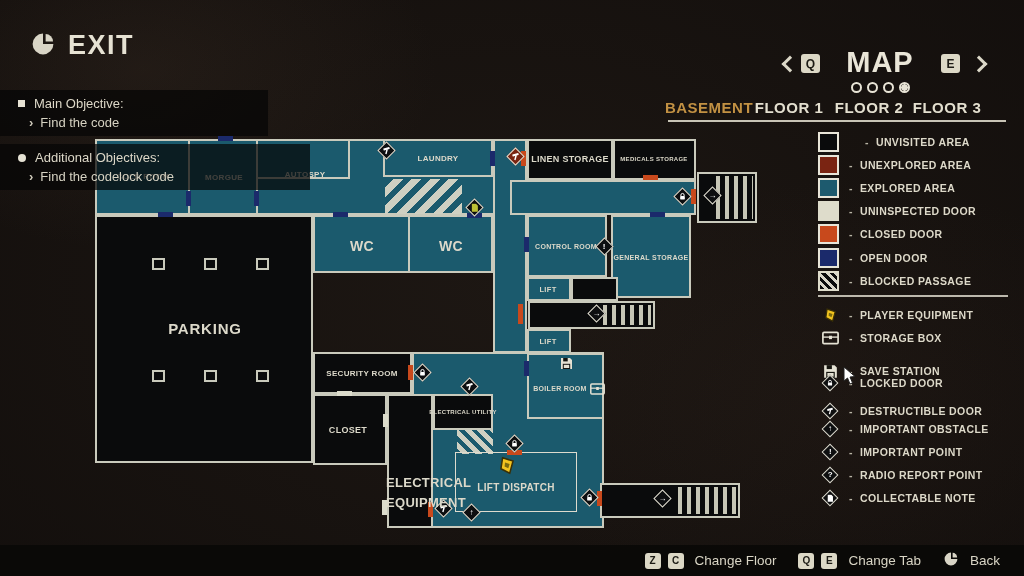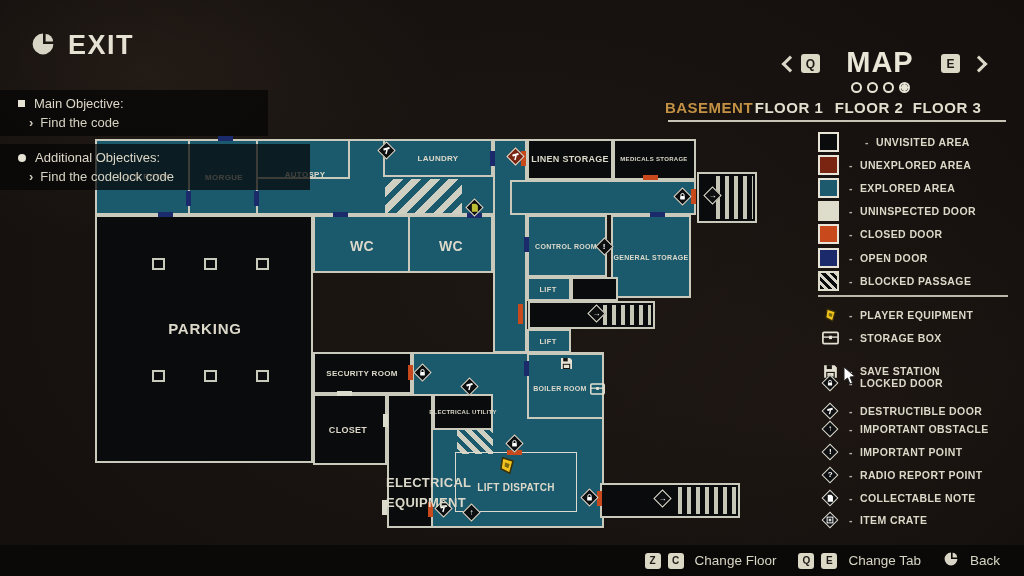--- a/index.html
+++ b/index.html
@@ -405,31 +405,20 @@
   <div class="lrow" style="top:487px;justify-content:space-between;">
       <span class="lico">
         <span class="ldiamond">
           <svg width="7" height="8" viewBox="0 0 8 9">
             <path d="M1 0.5 H5.2 L7 2.3 V8.5 H1 Z" fill="#fff"></path>
           </svg>
         </span>
       </span>
       <span class="ltext">COLLECTABLE NOTE</span>
     </div>
-  <div class="lrow" style="top:509px;">
-      <span class="lico">
-        <span class="ldiamond">
-          <svg width="8" height="8" viewBox="0 0 10 10">
-            <rect x="1.4" y="1.4" width="7.2" height="7.2" fill="none" stroke="#fff" stroke-width="1.2"></rect>
-            <rect x="3.4" y="3.4" width="3.2" height="3.2" fill="#fff" opacity="0.85"></rect>
-          </svg>
-        </span>
-      </span>
-      <span class="ltext">ITEM CRATE</span>
-    </div>
 </div>
 
 <div class="footer">
   <div class="fgroup">
     <span class="key small">Z</span>
     <span class="key small">C</span>
     <span class="flabel">Change Floor</span>
   </div>
   <div class="fgroup">
     <span class="key small">Q</span>

